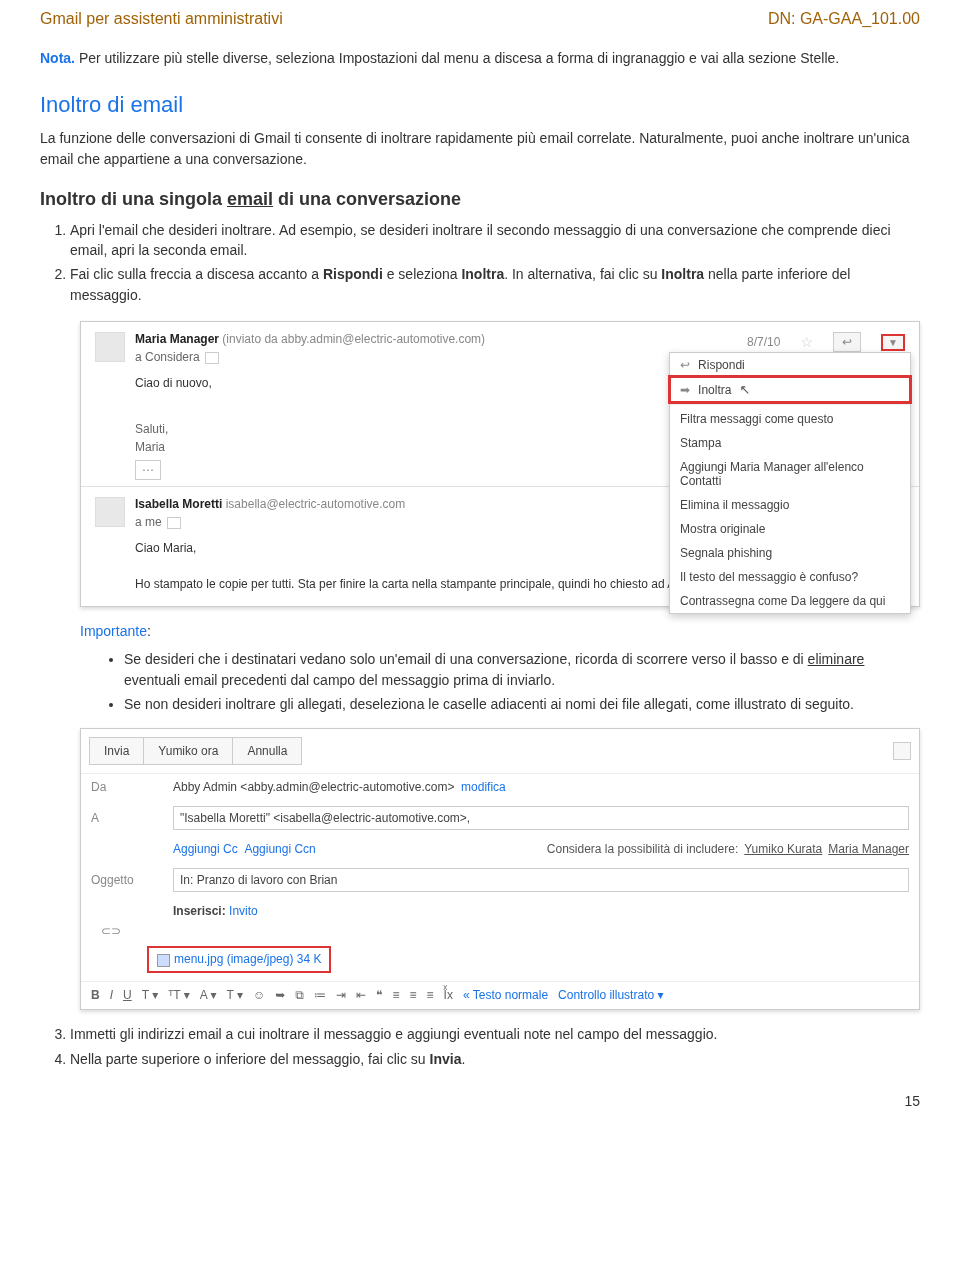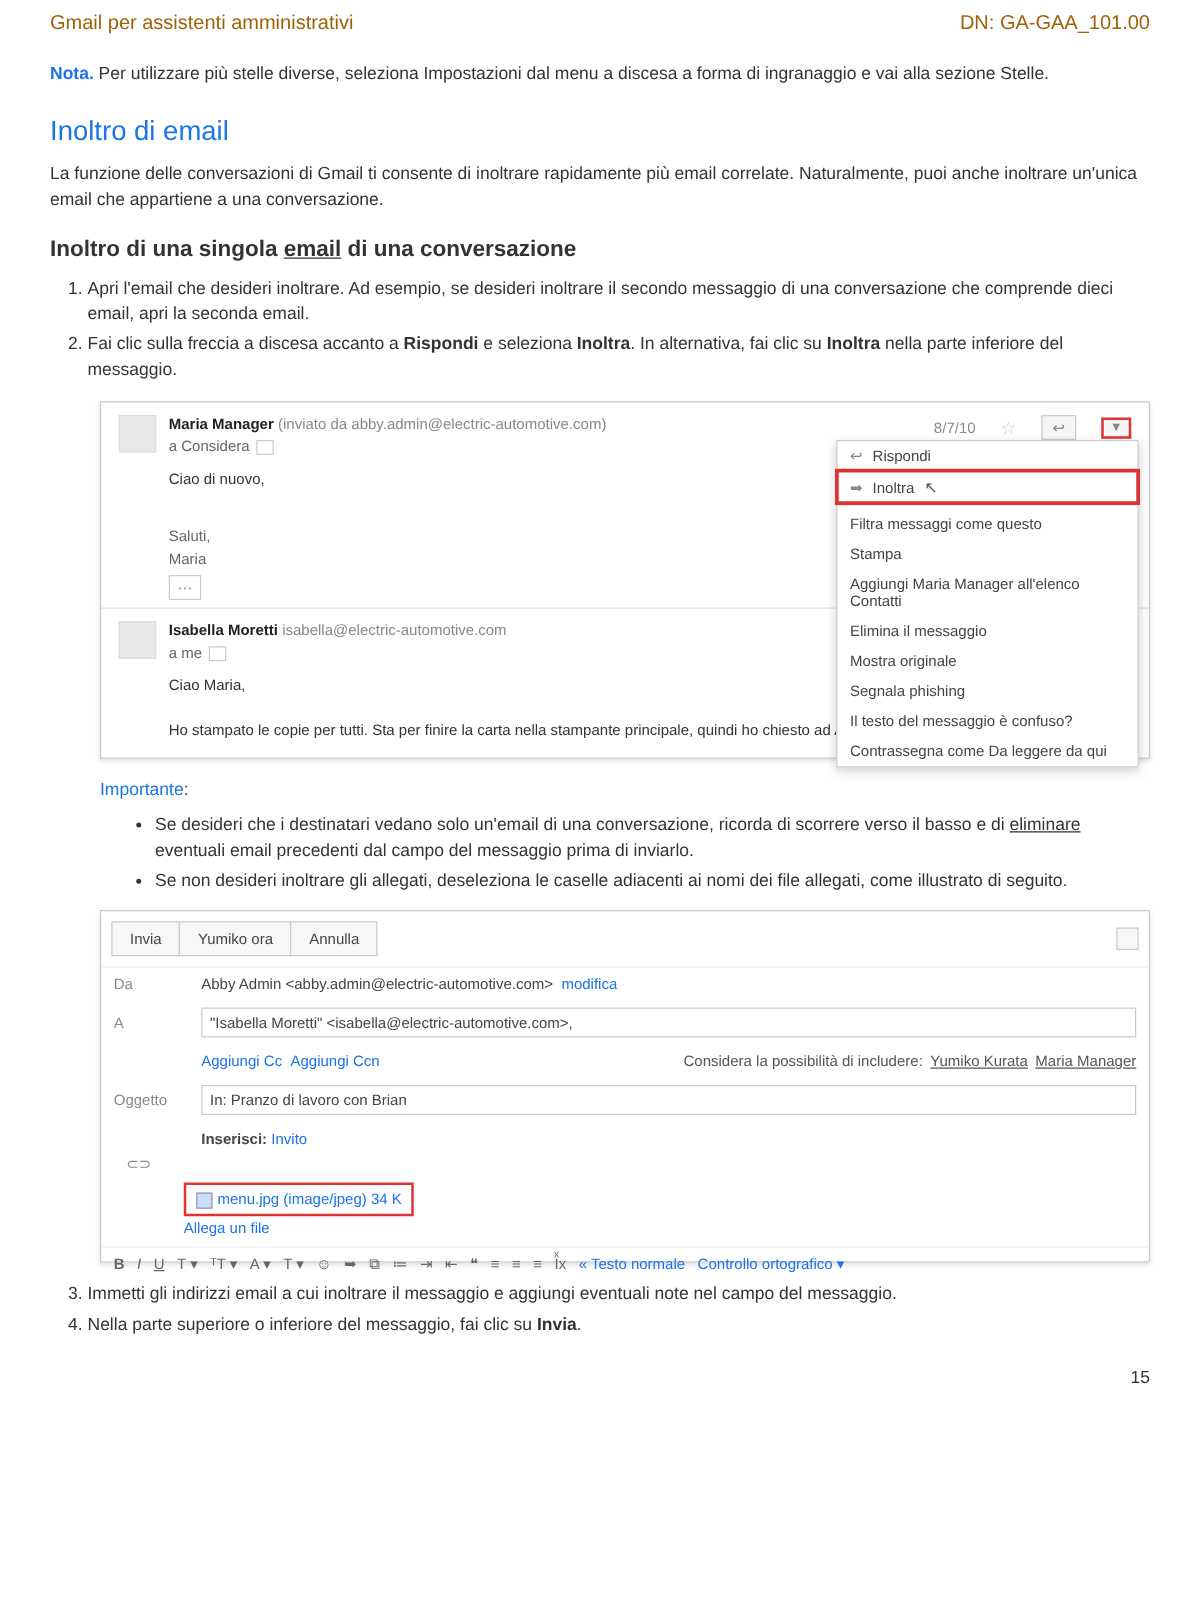--- a/index.html
+++ b/index.html
@@ -33,21 +33,21 @@
 .menu{position:absolute;top:30px;right:8px;width:240px;border:1px solid #ccc;background:#fff;box-shadow:0 3px 8px rgba(0,0,0,.2)}
 .menu .mi{padding:5px 10px;border-bottom:0;display:flex;align-items:center;gap:8px}
 .menu .mi.hl{outline:3px solid #d33;outline-offset:-1px}
 .menu .sep{border-top:1px solid #eee;margin:2px 0}
 .sig{color:#666;margin-top:10px}
 .dots{display:inline-block;border:1px solid #ccc;padding:0 6px;color:#888;margin-top:4px}
 .msg2{border-top:1px solid #e0e0e0}
 .tool{display:flex;gap:0;padding:8px;border-bottom:1px solid #eee;align-items:center}
 .btn{border:1px solid #ccc;padding:6px 14px;background:#f7f7f7;font-size:12px;margin-right:-1px}
 .pop{margin-left:auto;border:1px solid #ccc;width:16px;height:16px;background:#f7f7f7}
-.frow{display:flex;padding:6px 10px;align-items:center;gap:14px}
+.frow{display:flex;padding:6px 10px;align-items:center;gap:26px}
 .flbl{width:56px;color:#888;font-size:12px}
 .fval{flex:1;font-size:12px}
 .ainp{border:1px solid #ccc;padding:4px 6px;flex:1}
 .lnk{color:#1a73e8}
 .sug{color:#555;font-size:12px}
 .sug .u{text-decoration:underline;margin-left:6px}
 .att{border:2px solid #d33;display:inline-block;padding:4px 8px;margin-left:66px;margin-top:2px}
 .att .cb{display:inline-block;width:11px;height:11px;border:1px solid #999;background:#cdf;margin-right:4px;vertical-align:middle}
 .attl{color:#1a73e8;margin-left:66px;margin-top:2px;font-size:12px}
 .fmt{border-top:1px solid #eee;padding:6px 10px;display:flex;gap:10px;align-items:center;color:#666;font-size:12px;margin-top:8px}
@@ -187,42 +187,41 @@
   </div>
   <div class="frow">
     <div class="flbl"></div>
     <div class="fval"><b>Inserisci:</b>&nbsp;<span class="lnk">Invito</span></div>
   </div>
   <div class="frow" style="padding-top:0">
     <div class="flbl clip">⊂⊃</div>
     <div></div>
   </div>
   <div class="att"><span class="cb"></span><span class="lnk">menu.jpg (image/jpeg) 34 K</span></div>
-  <div class="attl"><span class="lnk">Allega un file</span></div>
   <div class="fmt">
     <span><b>B</b></span>
     <span><i>I</i></span>
     <span><u>U</u></span>
     <span>T ▾</span>
     <span>ᵀT ▾</span>
     <span>A ▾</span>
     <span>T ▾</span>
     <span>☺</span>
     <span>➥</span>
     <span>⧉</span>
     <span>≔</span>
     <span>⇥</span>
     <span>⇤</span>
     <span>❝</span>
     <span>≡</span>
     <span>≡</span>
     <span>≡</span>
     <span>Iͯx</span>
     <span class="lnk">« Testo normale</span>
-    <span class="lnk">Controllo ortografico ▾</span>
+    <span class="lnk">Controllo illustrato ▾</span>
   </div>
 </div>
 
 <ol start="3">
   <li>Immetti gli indirizzi email a cui inoltrare il messaggio e aggiungi eventuali note nel campo del messaggio.</li>
   <li><span>Nella parte superiore o inferiore del messaggio, fai clic su </span><b>Invia</b><span>.</span></li>
 </ol>
 
 <div class="pn">15</div>
 </div>

